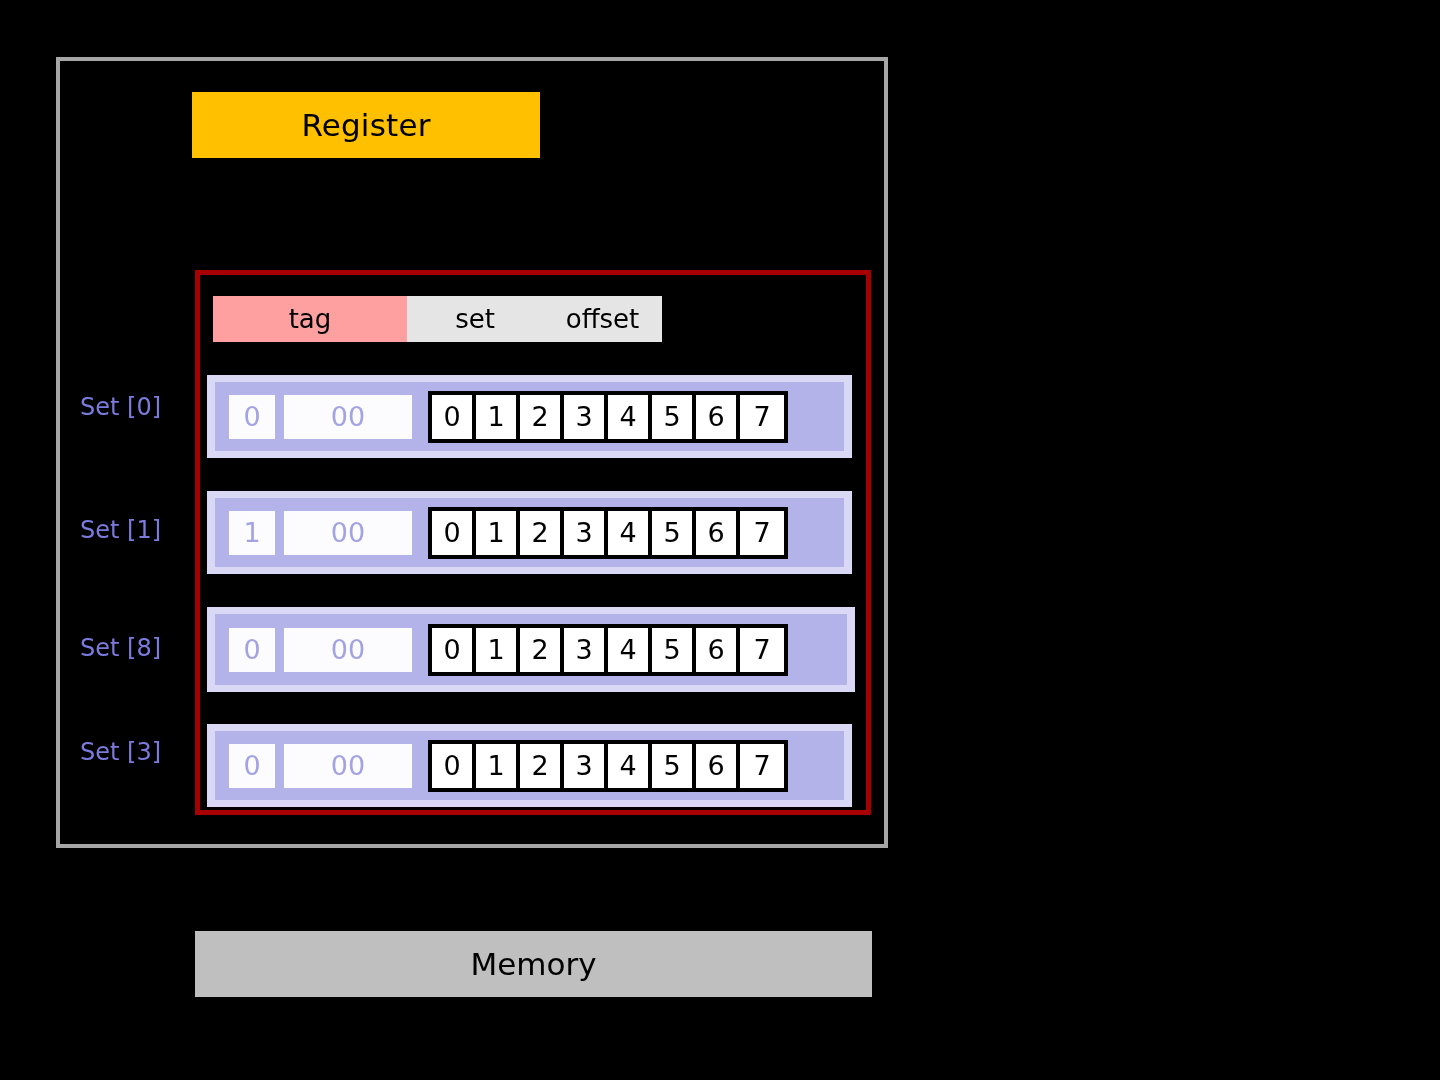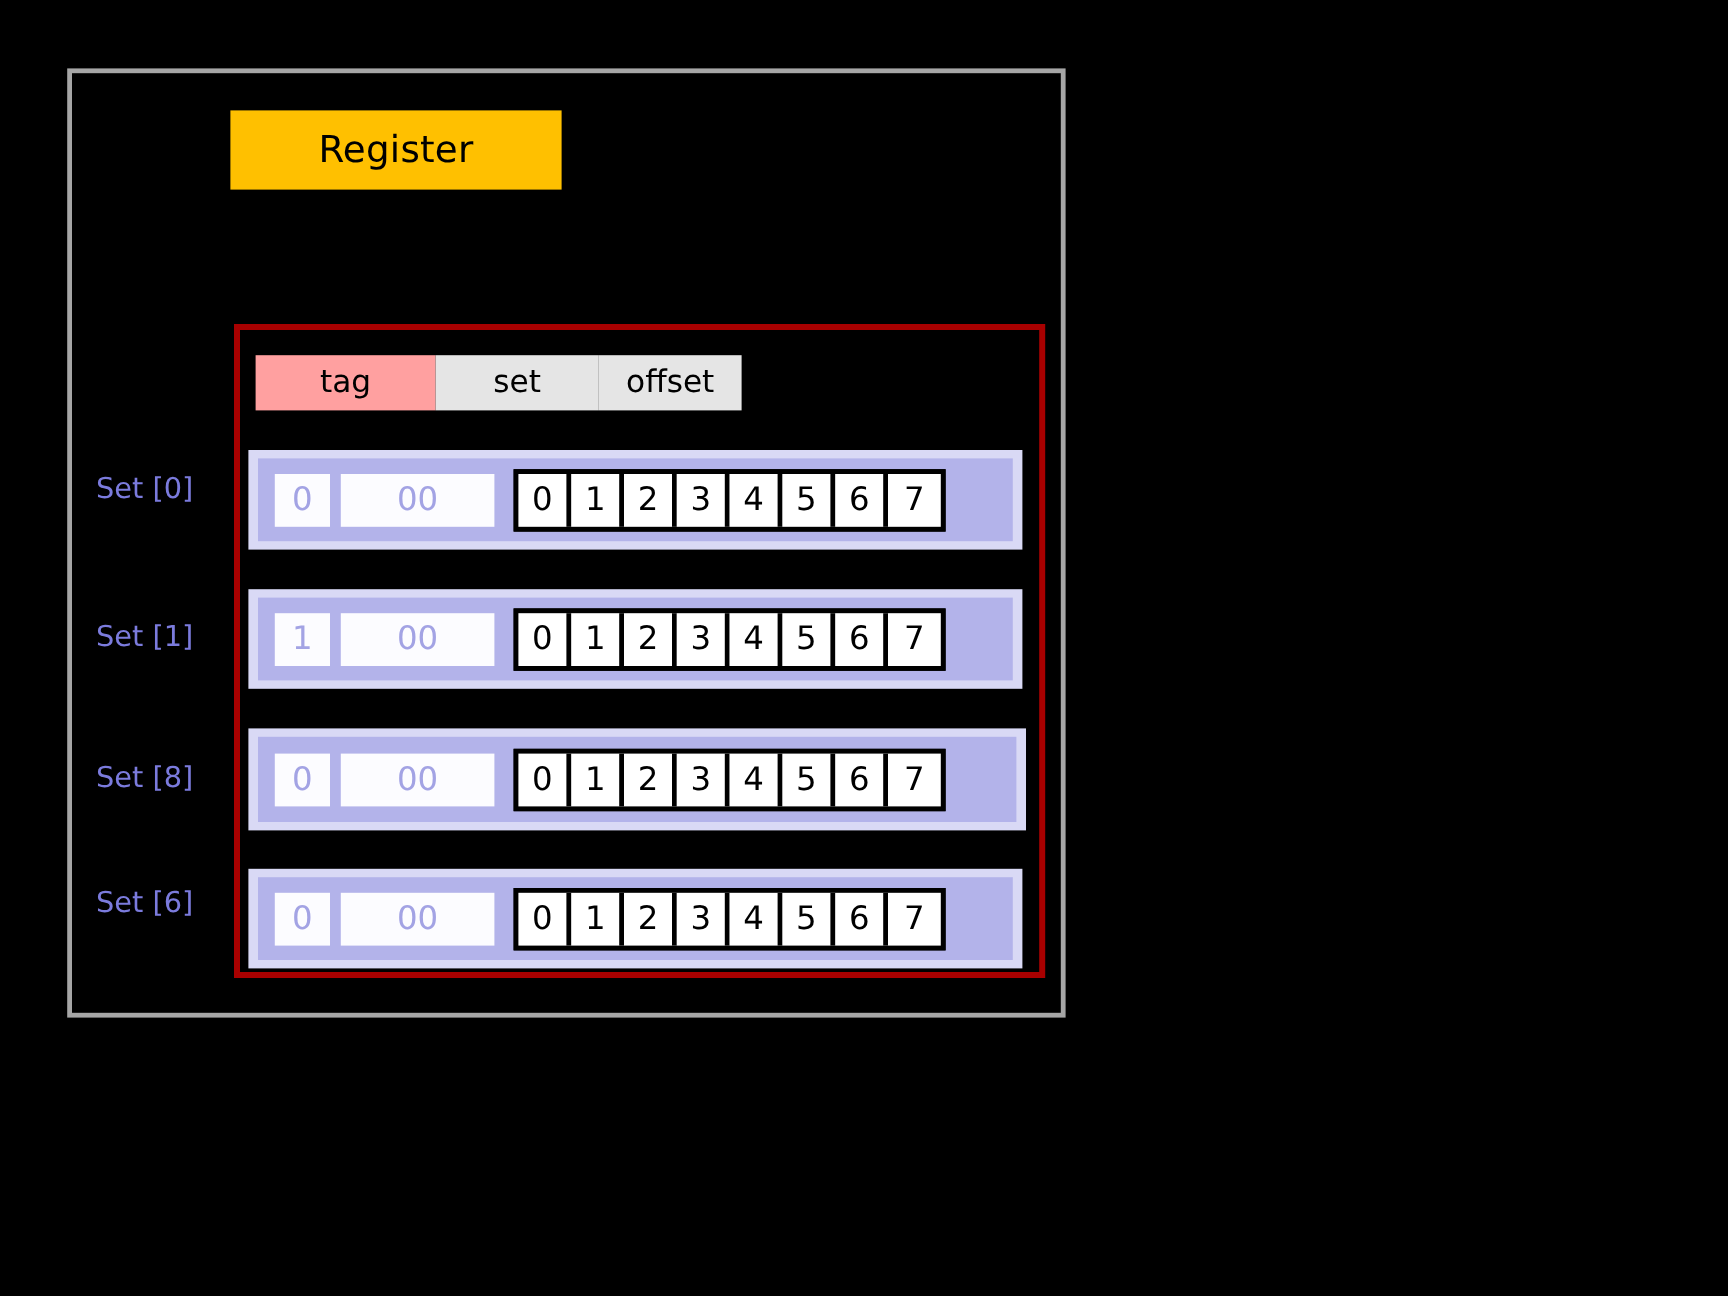--- a/index.html
+++ b/index.html
@@ -33,21 +33,21 @@
     border: 4px solid #a6a6a6;
     box-sizing: border-box;
     background: transparent;
   }
 
   
   .register-box {
     position: absolute;
     left: 192px;
     top: 92px;
-    width: 276px;
+    width: 348px;
     height: 66px;
     background: #ffc000;
     display: flex;
     align-items: center;
     justify-content: center;
     box-sizing: border-box;
   }
   .register-label {
     font-size: 31px;
     color: #000000;
@@ -78,21 +78,21 @@
   .addr-cell {
     background: #e5e5e5;
     color: #000000;
     font-size: 26px;
     display: flex;
     align-items: center;
     justify-content: center;
     box-sizing: border-box;
     height: 46px;
   }
-  .addr-cell.tag   { width: 150px; background: #ffa0a0; }
+  .addr-cell.tag   { width: 194px; background: #ffa0a0; }
   .addr-cell.set   { width: 136px; }
   .addr-cell.offset{ width: 119px; }
 
   
   .set-label {
     position: absolute;
     left: 80px;
     width: 120px;
     font-size: 24px;
     color: #7b7bdd;
@@ -184,21 +184,21 @@
 
   <div class="addr-header">
     <div class="addr-cell tag">tag</div>
     <div class="addr-cell set">set</div>
     <div class="addr-cell offset">offset</div>
   </div>
 
   <div class="set-label" style="top:393px;">Set [0]</div>
   <div class="set-label" style="top:492px;margin-top:24px;">Set [1]</div>
   <div class="set-label" style="top:634px;">Set [8]</div>
-  <div class="set-label" style="top:738px;">Set [6]</div>
+  <div class="set-label" style="top:738px;">Set [3]</div>
 
   <div class="cache-row" style="left:207px; top:375px; width:645px; height:83px;">
     <div class="cache-row-inner">
       <div class="meta-box valid-tag">0</div>
       <div class="meta-box set-idx">00</div>
       <div class="bytes">
         <div class="byte-cell">0</div>
         <div class="byte-cell">1</div>
         <div class="byte-cell">2</div>
         <div class="byte-cell">3</div>
@@ -254,14 +254,17 @@
         <div class="byte-cell">2</div>
         <div class="byte-cell">3</div>
         <div class="byte-cell">4</div>
         <div class="byte-cell">5</div>
         <div class="byte-cell">6</div>
         <div class="byte-cell">7</div>
       </div>
     </div>
   </div>
 
+  <div class="memory-box">
+    <span class="memory-label">Memory</span>
+  </div>
 
 </div>
 
 </body></html>

